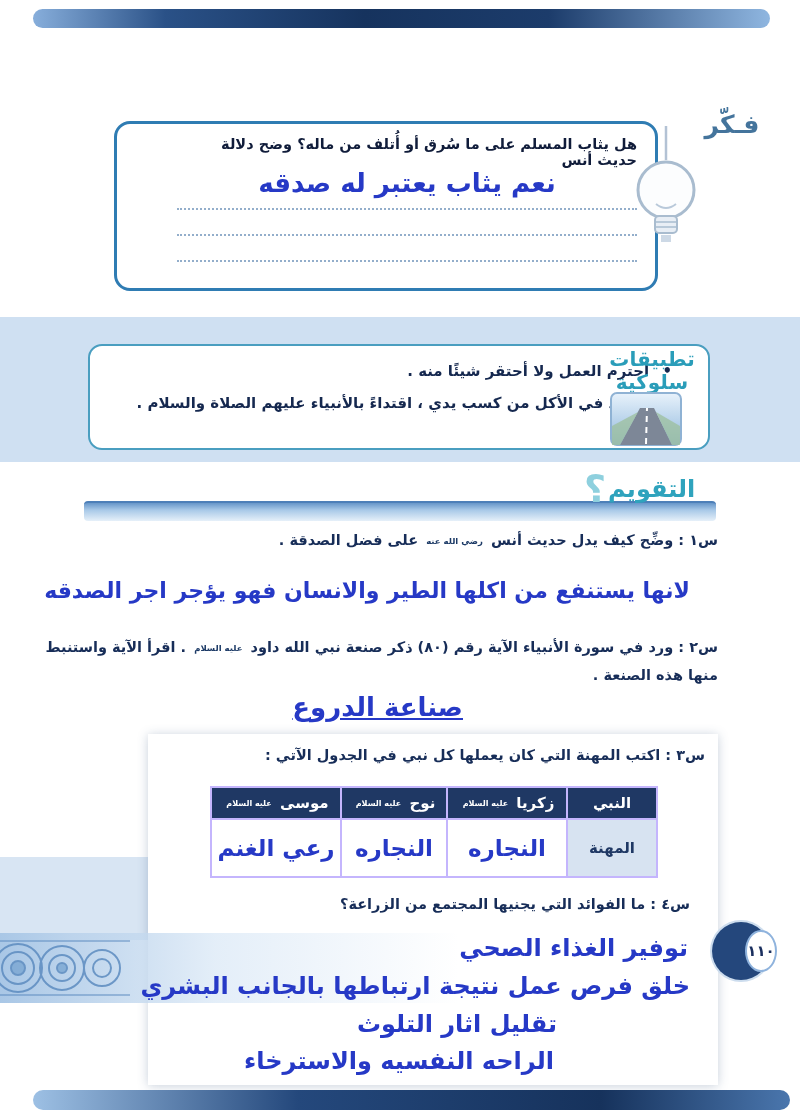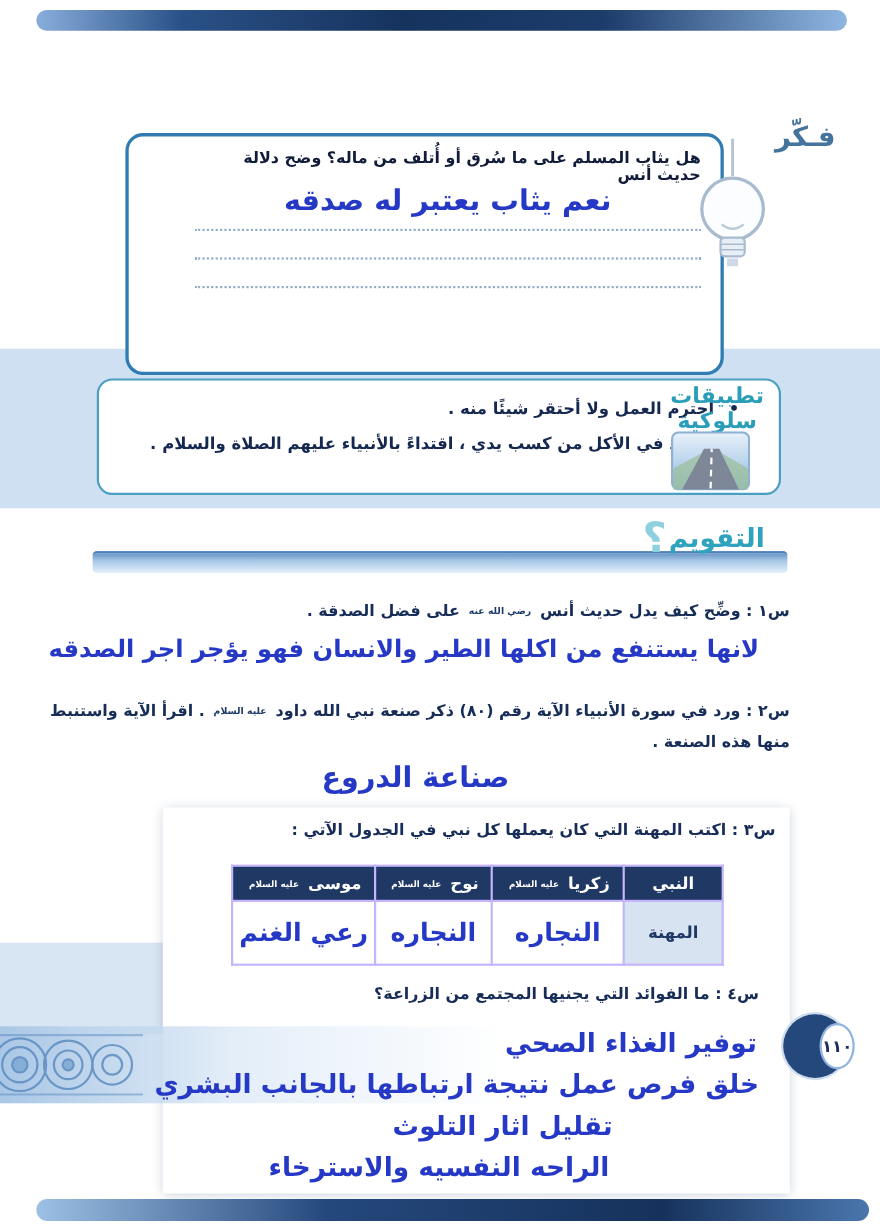--- a/index.html
+++ b/index.html
@@ -18,21 +18,21 @@
     position:absolute; left:33px; top:1090px; width:757px; height:20px; border-radius:10px;
     background:linear-gradient(90deg,#9dc0e4 0%,#24487c 35%,#16325c 75%,#4a76ad 100%);
     z-index:7;
   }
   
   .think-label {
     position:absolute; left:694px; top:110px; width:76px; text-align:center;
     color:#44749c; font-weight:bold; font-size:25px; z-index:5;
   }
   .think-box {
-    position:absolute; left:114px; top:121px; width:544px; height:220px;
+    position:absolute; left:114px; top:121px; width:544px; height:170px;
     border:3px solid #2f7cb3; border-radius:16px; background:#fff;
     padding:12px 18px 6px 60px; z-index:3; overflow:hidden;
   }
   .think-q1 { font-size:14.5px; font-weight:bold; color:#101c3a; height:24px; }
   .trow { border-bottom:2px dotted #93aecb; }
   .think-q2 { height:28px; font-size:14.5px; font-weight:bold; color:#101c3a; }
   .think-answer { height:50px; text-align:center; padding-top:8px; }
   .think-empty { height:26px; }
   .hon {
     display:inline-block; font-size:8.5px; font-weight:bold; color:#1c3a66;
@@ -167,34 +167,34 @@
     <path d="M70 53 L62 53 L46 20 L70 34 Z" fill="#9cbf9c" opacity="0.75"></path>
   </svg>
 </div>
 
 <div class="eval-title">
   <span>التقويم</span>
   <span class="eval-mark">؟</span>
 </div>
 <div class="eval-bar"></div>
 
-<div class="q" style="right:82px; top:548px;">
+<div class="q" style="right:82px; top:532px;">
   <span>س١ : وضِّح كيف يدل حديث أنس</span>
   <span class="hon">رضي الله عنه</span>
   <span>على فضل الصدقة .</span>
 </div>
 <div class="hw-line handwriting" style="right:110px; top:578px; font-size:22px;">لانها يستنفع من اكلها الطير والانسان فهو يؤجر اجر الصدقه</div>
 
 <div class="q" style="right:82px; top:639px;">
   <span>س٢ : ورد في سورة الأنبياء الآية رقم (٨٠) ذكر صنعة نبي الله داود</span>
   <span class="hon">عليه السلام</span>
   <span>. اقرأ الآية واستنبط</span>
 </div>
 <div class="q" style="right:82px; top:667px;">منها هذه الصنعة .</div>
-<div class="hw-line handwriting" style="right:337px; top:692px; font-size:26px;">صناعة الدروع</div>
+<div class="hw-line handwriting" style="right:337px; top:692px; font-size:26px;text-decoration:underline;">صناعة الدروع</div>
 
 <div class="bg-lightrect"></div>
 <div class="panel"></div>
 <div class="ornament-band">
   <svg class="ornament-svg" width="130" height="70" viewBox="0 0 130 70" xmlns="http://www.w3.org/2000/svg">
     <g fill="none" stroke="#5d8cc0" opacity="0.85">
       <circle cx="18" cy="35" r="24" stroke-width="2"></circle>
       <circle cx="18" cy="35" r="16" stroke-width="2"></circle>
       <circle cx="18" cy="35" r="7" stroke-width="2" fill="#7ea9d4"></circle>
       <circle cx="62" cy="35" r="22" stroke-width="2"></circle>

